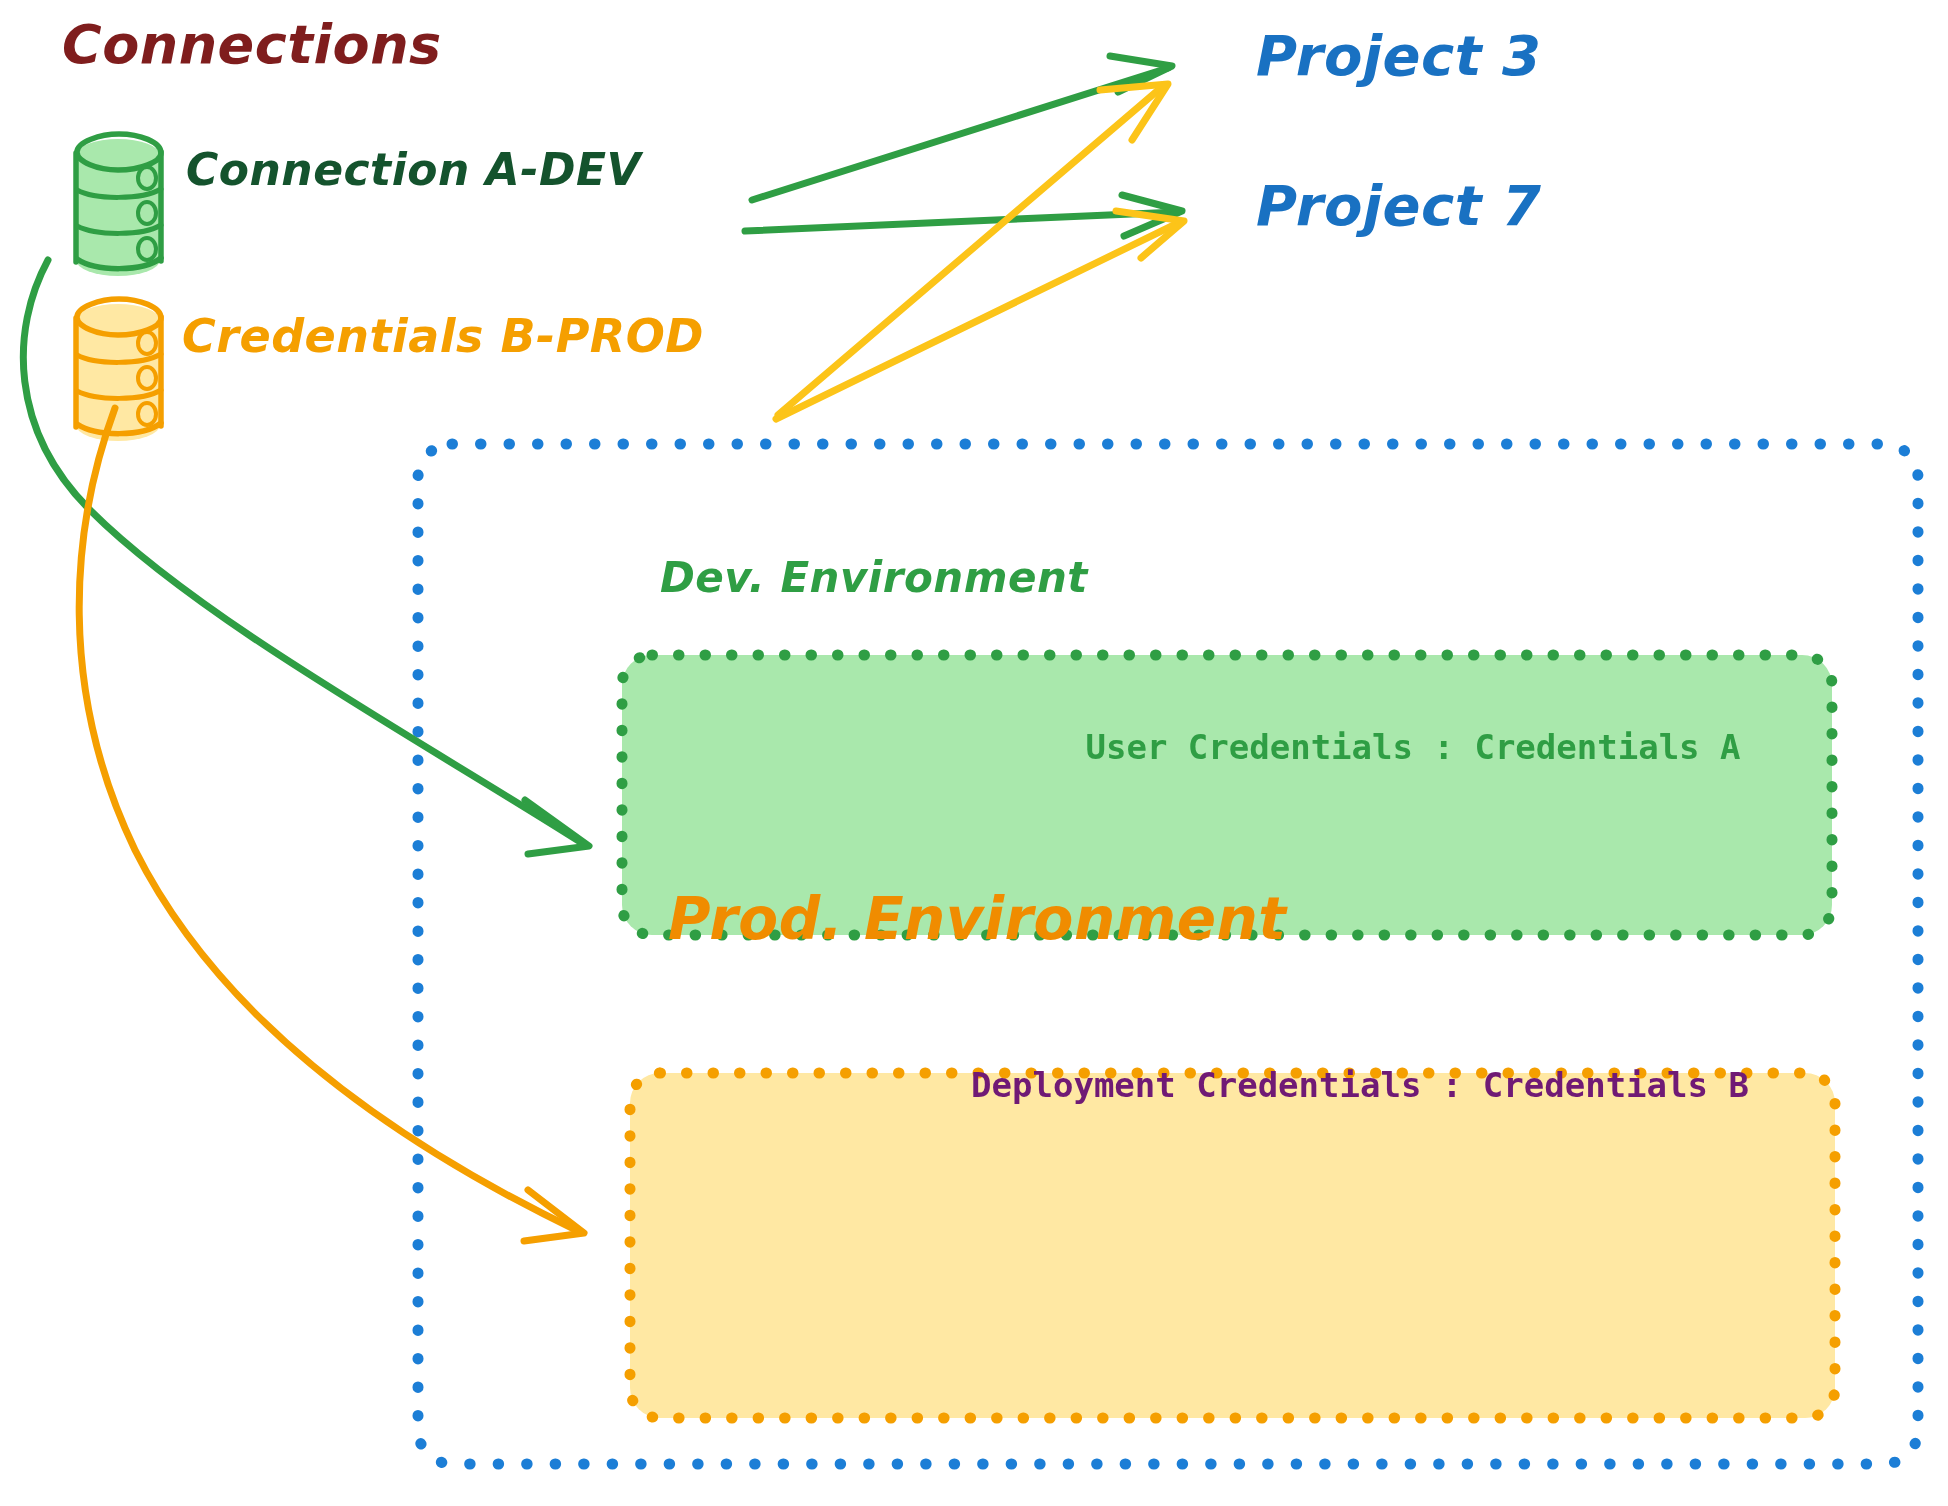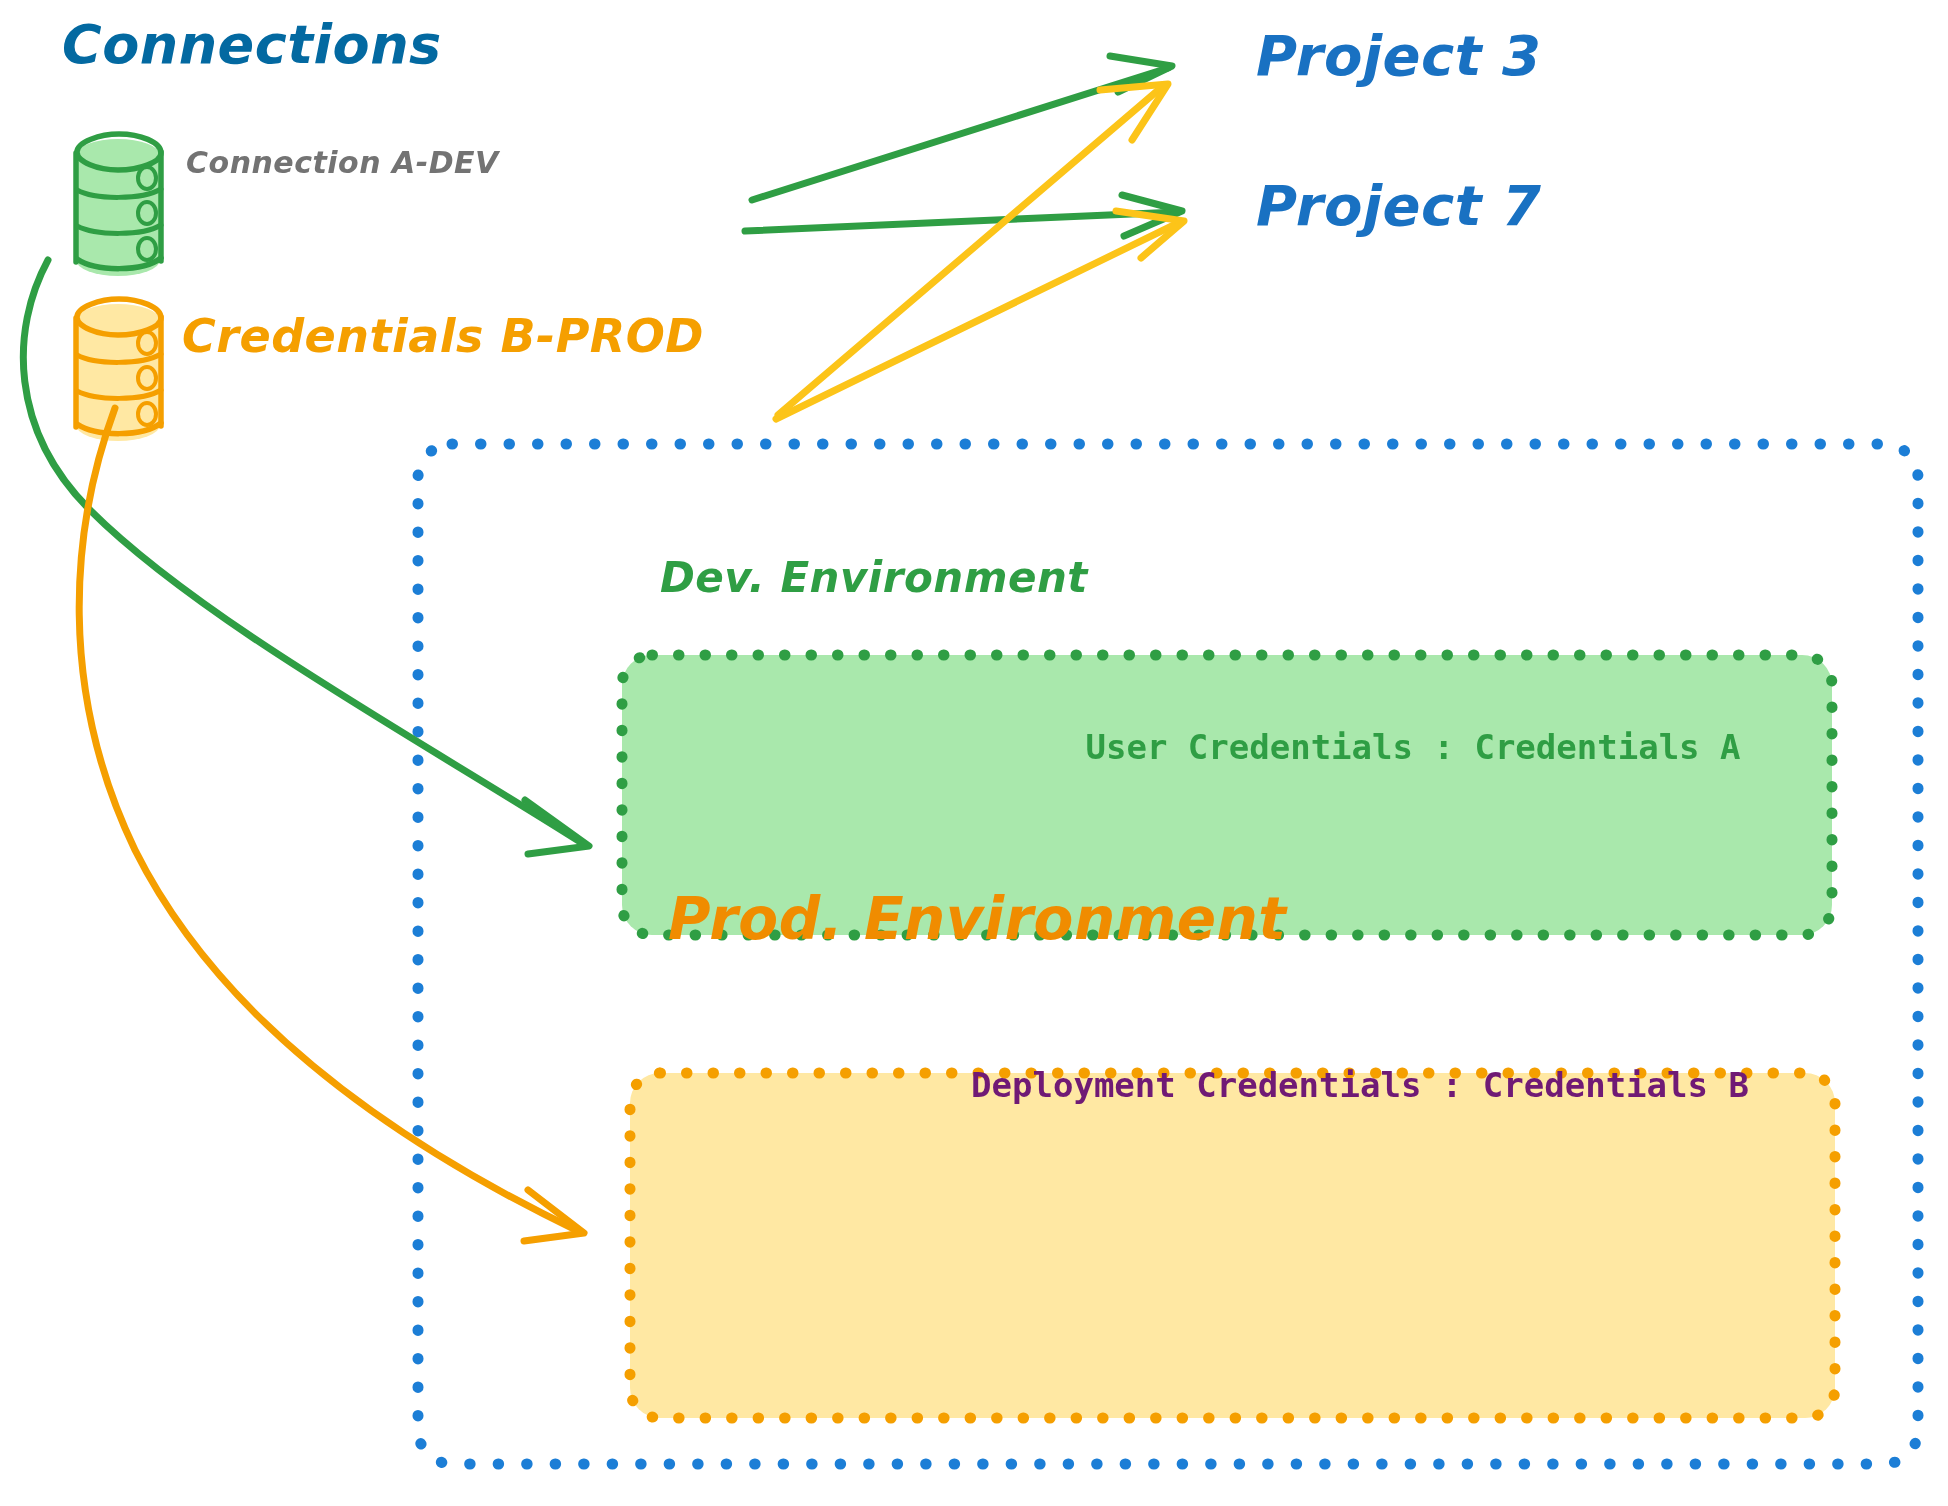--- a/index.html
+++ b/index.html
@@ -37,27 +37,27 @@
   .mono {
     font-family: "DejaVu Sans Mono", monospace;
     font-weight: 700;
     letter-spacing: 0px;
     text-align: right;
   }
   #title-connections {
     left: 62px;
     top: 18px;
     font-size: 54px;
-    color: #0369a1;
+    color: #7f1d1d;
   }
   #label-conn-a {
     left: 186px;
     top: 148px;
-    font-size: 30px;
-    color: #737373;
+    font-size: 44px;
+    color: #14532d;
   }
   #label-conn-b {
     left: 182px;
     top: 313px;
     font-size: 46px;
     color: #f59f00;
   }
   .project-lbl {
     font-size: 56px;
     color: #1971c2;

